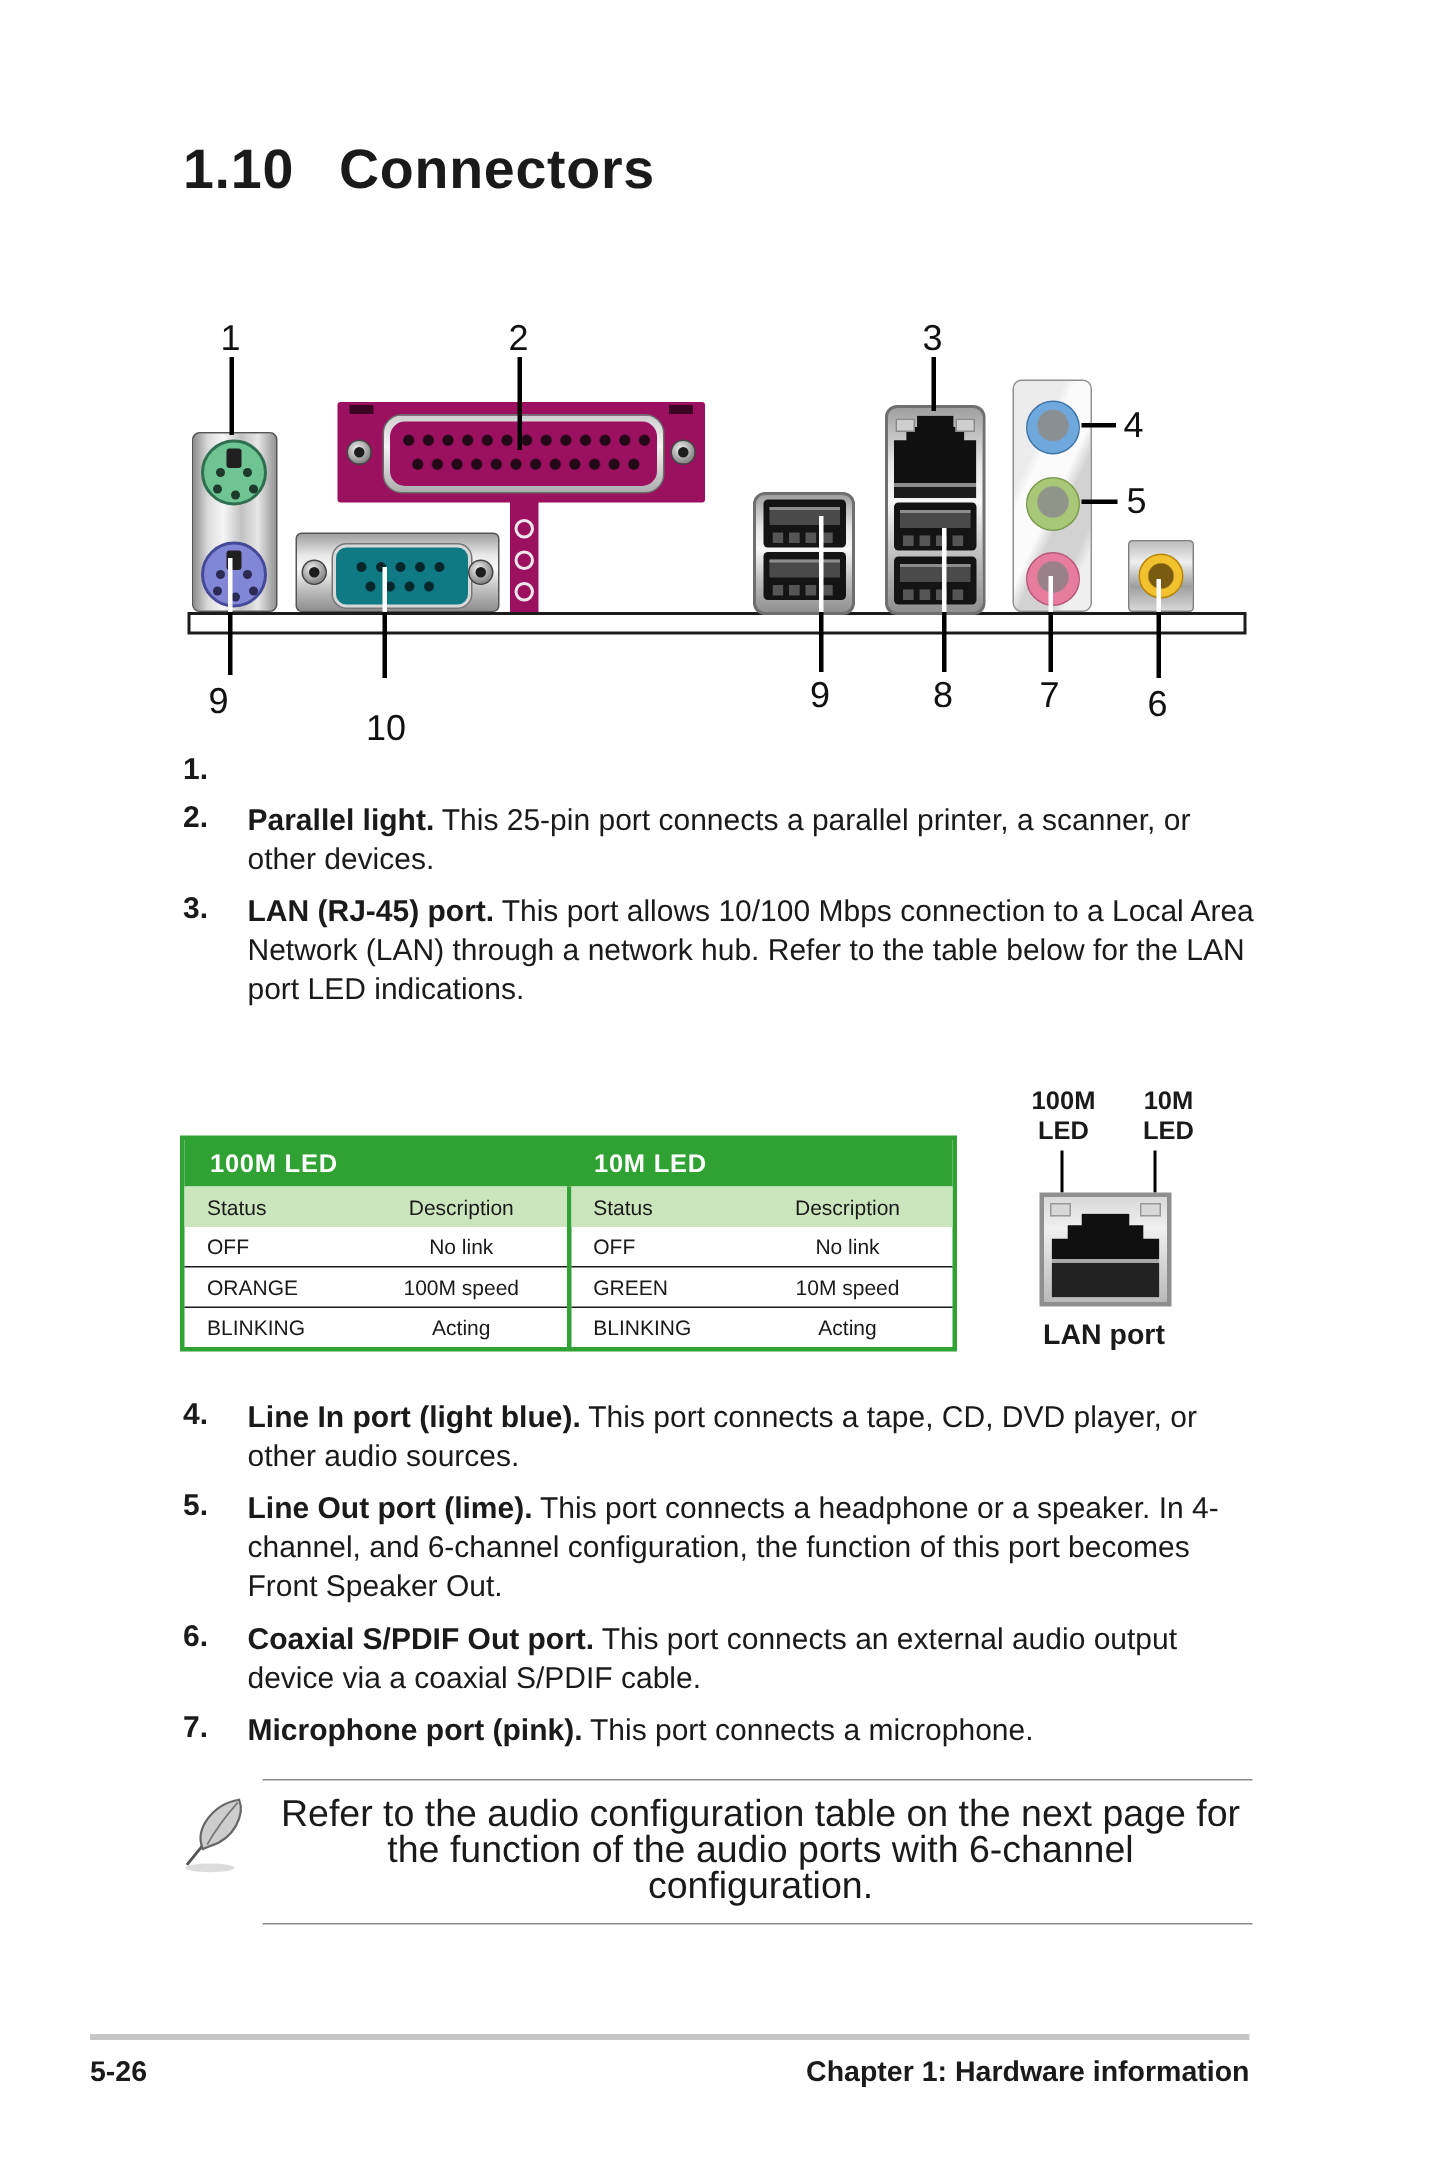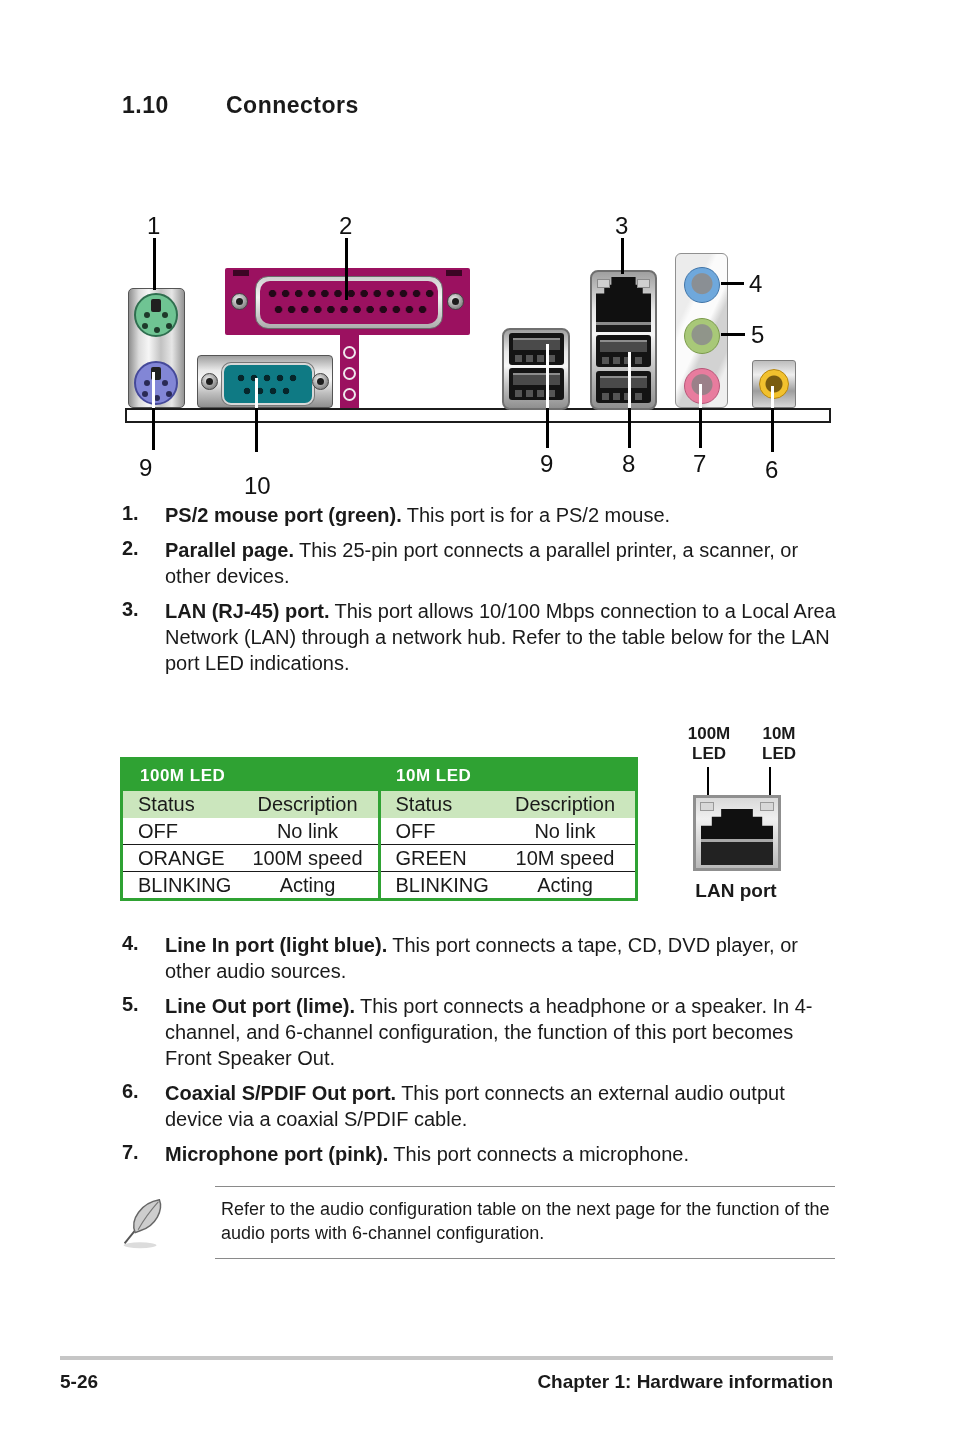--- a/index.html
+++ b/index.html
@@ -1,19 +1,19 @@
 <!DOCTYPE html>
 <html style="--table-green: #2FA233; --table-green-light: #CBE6BD; --parallel-magenta: #9B1160; --serial-teal: #0F7A84; --ps2-green: #6FC493; --ps2-purple: #8286D6; --jack-blue: #6FA8DC; --jack-lime: #A8C878; --jack-pink: #E87C9E; --coax-yellow: #F2C12E;"><head>
 <meta charset="utf-8">
 <style>
   html,body{margin:0;padding:0;background:#fff;}
   .page{position:relative;width:954px;height:1438px;background:#fff;overflow:hidden;
         font-family:"Liberation Sans",sans-serif;color:#1a1a1a;}
   
-  .h1{position:absolute;left:122px;top:92px;font-size:23px;font-weight:700;letter-spacing:.5px;}
+  .h1{position:absolute;left:122px;top:92px;font-size:37px;font-weight:700;letter-spacing:.5px;}
   .h1 .secnum{display:inline-block;width:104px;}
   .h2{position:absolute;left:122px;top:147px;font-size:26px;font-weight:400;letter-spacing:.3px;}
   .h2 .secnum{display:inline-block;width:92px;}
   
   .diagram{position:absolute;left:123px;top:212px;width:712px;height:274px;}
   .dnum{position:absolute;font-size:24px;font-weight:400;color:#111;z-index:7;}
   .vline{position:absolute;width:3px;background:#000;z-index:5;}
   .vline.white{background:#fff;z-index:4;}
   .hline{position:absolute;height:3px;background:#000;z-index:5;}
   .iobar{position:absolute;left:2px;top:196px;width:706px;height:15px;background:#fff;
@@ -89,21 +89,21 @@
   .li b{font-weight:700;margin-right:5px;}
   
   .h3{position:absolute;left:120px;top:703px;font-size:22px;font-weight:700;letter-spacing:.2px;}
   .ledtable{position:absolute;left:120px;top:757px;width:518px;border:3px solid var(--table-green,#2FA233);
             box-sizing:border-box;background:#fff;}
   .thead{display:flex;background:var(--table-green,#2FA233);height:31px;align-items:center;}
   .thead .th{width:50%;padding-left:17px;color:#fff;font-size:17px;font-weight:700;letter-spacing:.5px;box-sizing:border-box;}
   .tbody{display:flex;}
   .half{flex:1 1 0;}
   .vdiv{flex:0 0 3px;background:var(--table-green,#2FA233);}
-  .subhead,.trow{display:flex;align-items:center;height:27px;font-size:20px;}
+  .subhead,.trow{display:flex;align-items:center;height:27px;font-size:14px;}
   .subhead{background:var(--table-green-light,#CBE6BD);}
   .trow{height:26px;border-top:1px solid #1a1a1a;}
   .trow.firstrow{border-top:none;}
   .c1{width:45%;padding-left:15px;box-sizing:border-box;}
   .c2{width:55%;text-align:center;}
   
   .lanfig{position:absolute;left:676px;top:720px;width:168px;height:190px;}
   .fl,.fr{position:absolute;top:4px;font-size:17px;font-weight:700;line-height:20px;text-align:center;}
   .fl{left:0;width:66px;}
   .fr{left:80px;width:46px;}
@@ -111,22 +111,22 @@
   .fport{position:absolute;left:17px;top:75px;width:88px;height:76px;border:3px solid #8f8f8f;box-sizing:border-box;
          background:linear-gradient(180deg,#d9d9d9,#f0f0f0 30%,#b9b9b9);}
   .fled{position:absolute;top:4px;width:12px;height:7px;background:#d8d8d8;border:1px solid #999;}
   .frj{position:absolute;left:5px;top:11px;width:72px;height:56px;
        background:linear-gradient(180deg,#101010 0 54%,#a9a9a9 54% 59%,#222 59%);
        clip-path:polygon(0 30%,15% 30%,15% 14%,28% 14%,28% 0,72% 0,72% 14%,85% 14%,85% 30%,100% 30%,100% 100%,0 100%);}
   .figcap{position:absolute;left:0;top:160px;width:120px;text-align:center;font-size:19px;font-weight:700;}
   
   .note{position:absolute;left:113px;top:1186px;width:722px;display:flex;}
   .noteicon{flex:0 0 62px;padding-top:8px;}
-  .notetext{flex:1;border-top:1px solid #8a8a8a;border-bottom:1px solid #8a8a8a;margin-left:40px;
-            padding:10px 2px 13px 6px;font-size:18px;line-height:24px;}
+  .notetext{flex:1;border-top:1px solid #8a8a8a;border-bottom:1px solid #8a8a8a;
+            padding:10px 2px 13px 6px;font-size:25px;line-height:24px;text-align:center;}
   
   .pfooter{position:absolute;left:60px;top:1356px;width:773px;}
   .fbar{height:4px;background:#c6c6c6;}
   .frow{display:flex;justify-content:space-between;padding-top:11px;font-size:19px;font-weight:700;}
 </style>
 </head>
 <body>
 
 <div class="page">
 
@@ -220,25 +220,24 @@
     <span class="dnum" style="left:121px;top:260px">10</span>
     <span class="dnum" style="left:417px;top:238px">9</span>
     <span class="dnum" style="left:499px;top:238px">8</span>
     <span class="dnum" style="left:570px;top:238px">7</span>
     <span class="dnum" style="left:642px;top:244px">6</span>
   </div>
 
   <div class="plist first">
     <div class="li">
       <span class="num">1.</span>
-      <p><b>PS/2 mouse port (green).</b><span>This port is for a PS/2 mouse.</span></p>
     </div>
     <div class="li">
       <span class="num">2.</span>
-      <p><b>Parallel page.</b><span>This 25-pin port connects a parallel printer, a scanner, or other devices.</span></p>
+      <p><b>Parallel light.</b><span>This 25-pin port connects a parallel printer, a scanner, or other devices.</span></p>
     </div>
     <div class="li">
       <span class="num">3.</span>
       <p><b>LAN (RJ-45) port.</b><span>This port allows 10/100 Mbps connection to a Local Area Network (LAN) through a network hub. Refer to the table below for the LAN port LED indications.</span></p>
     </div>
   </div>
 
   <div class="ledtable">
     <div class="thead">
       <div class="th">100M LED</div>

